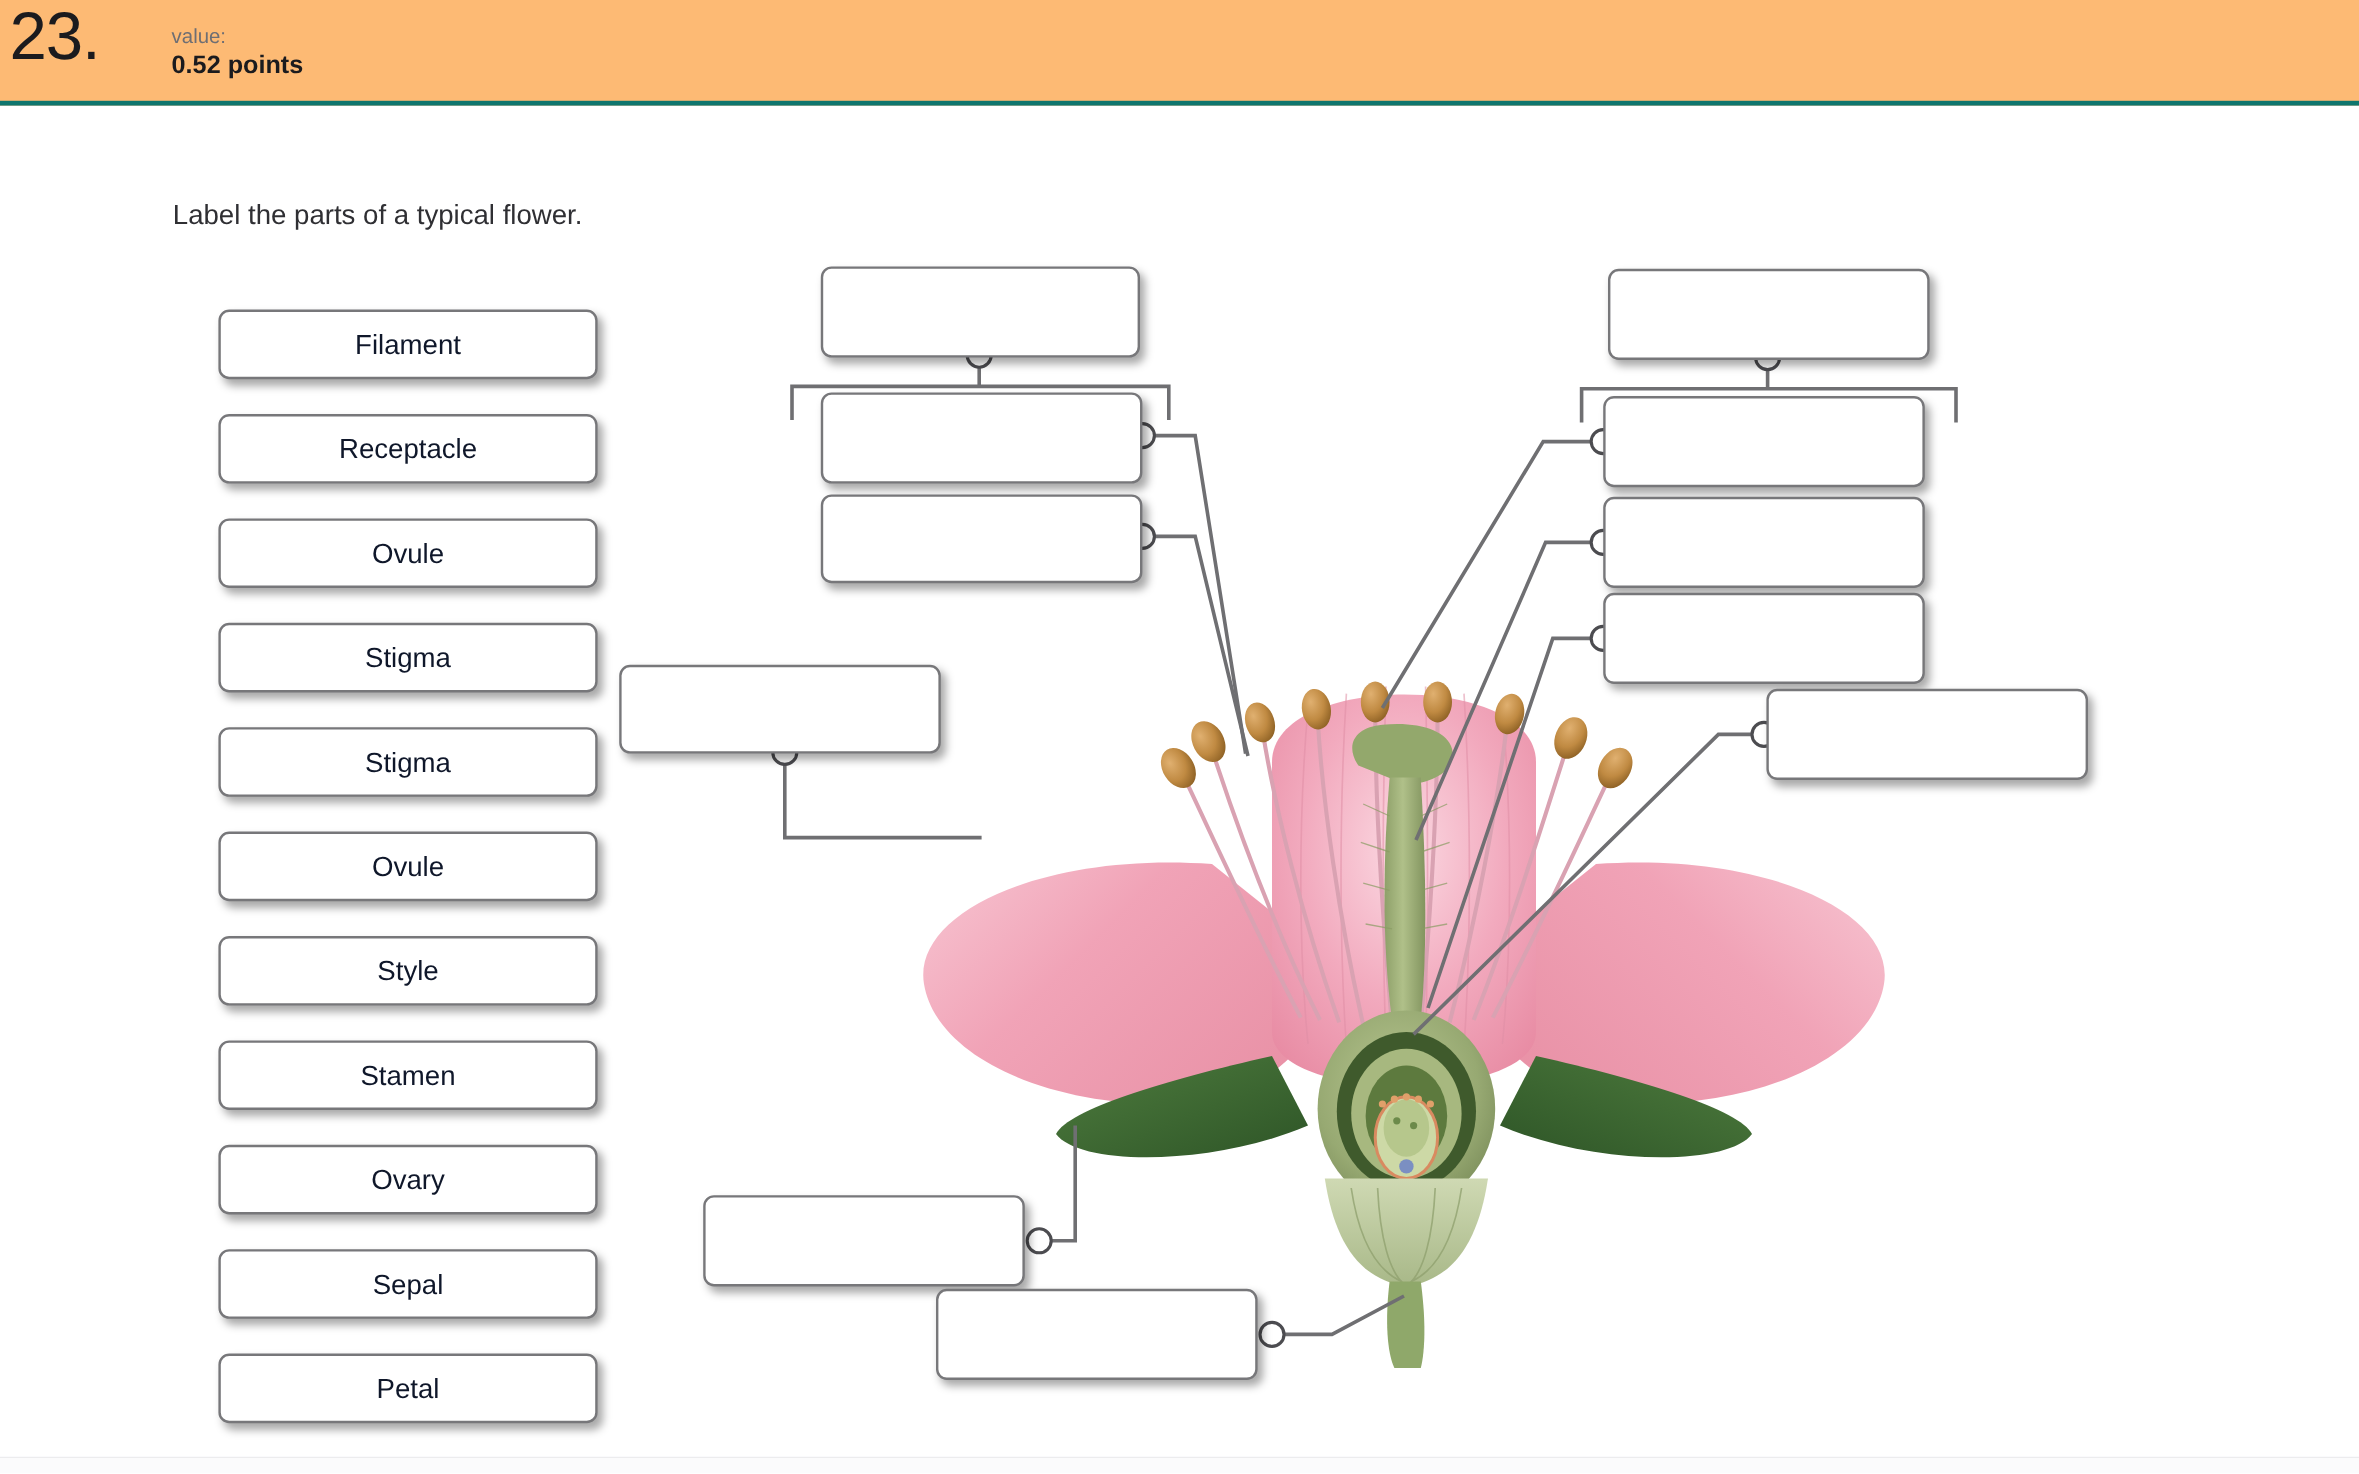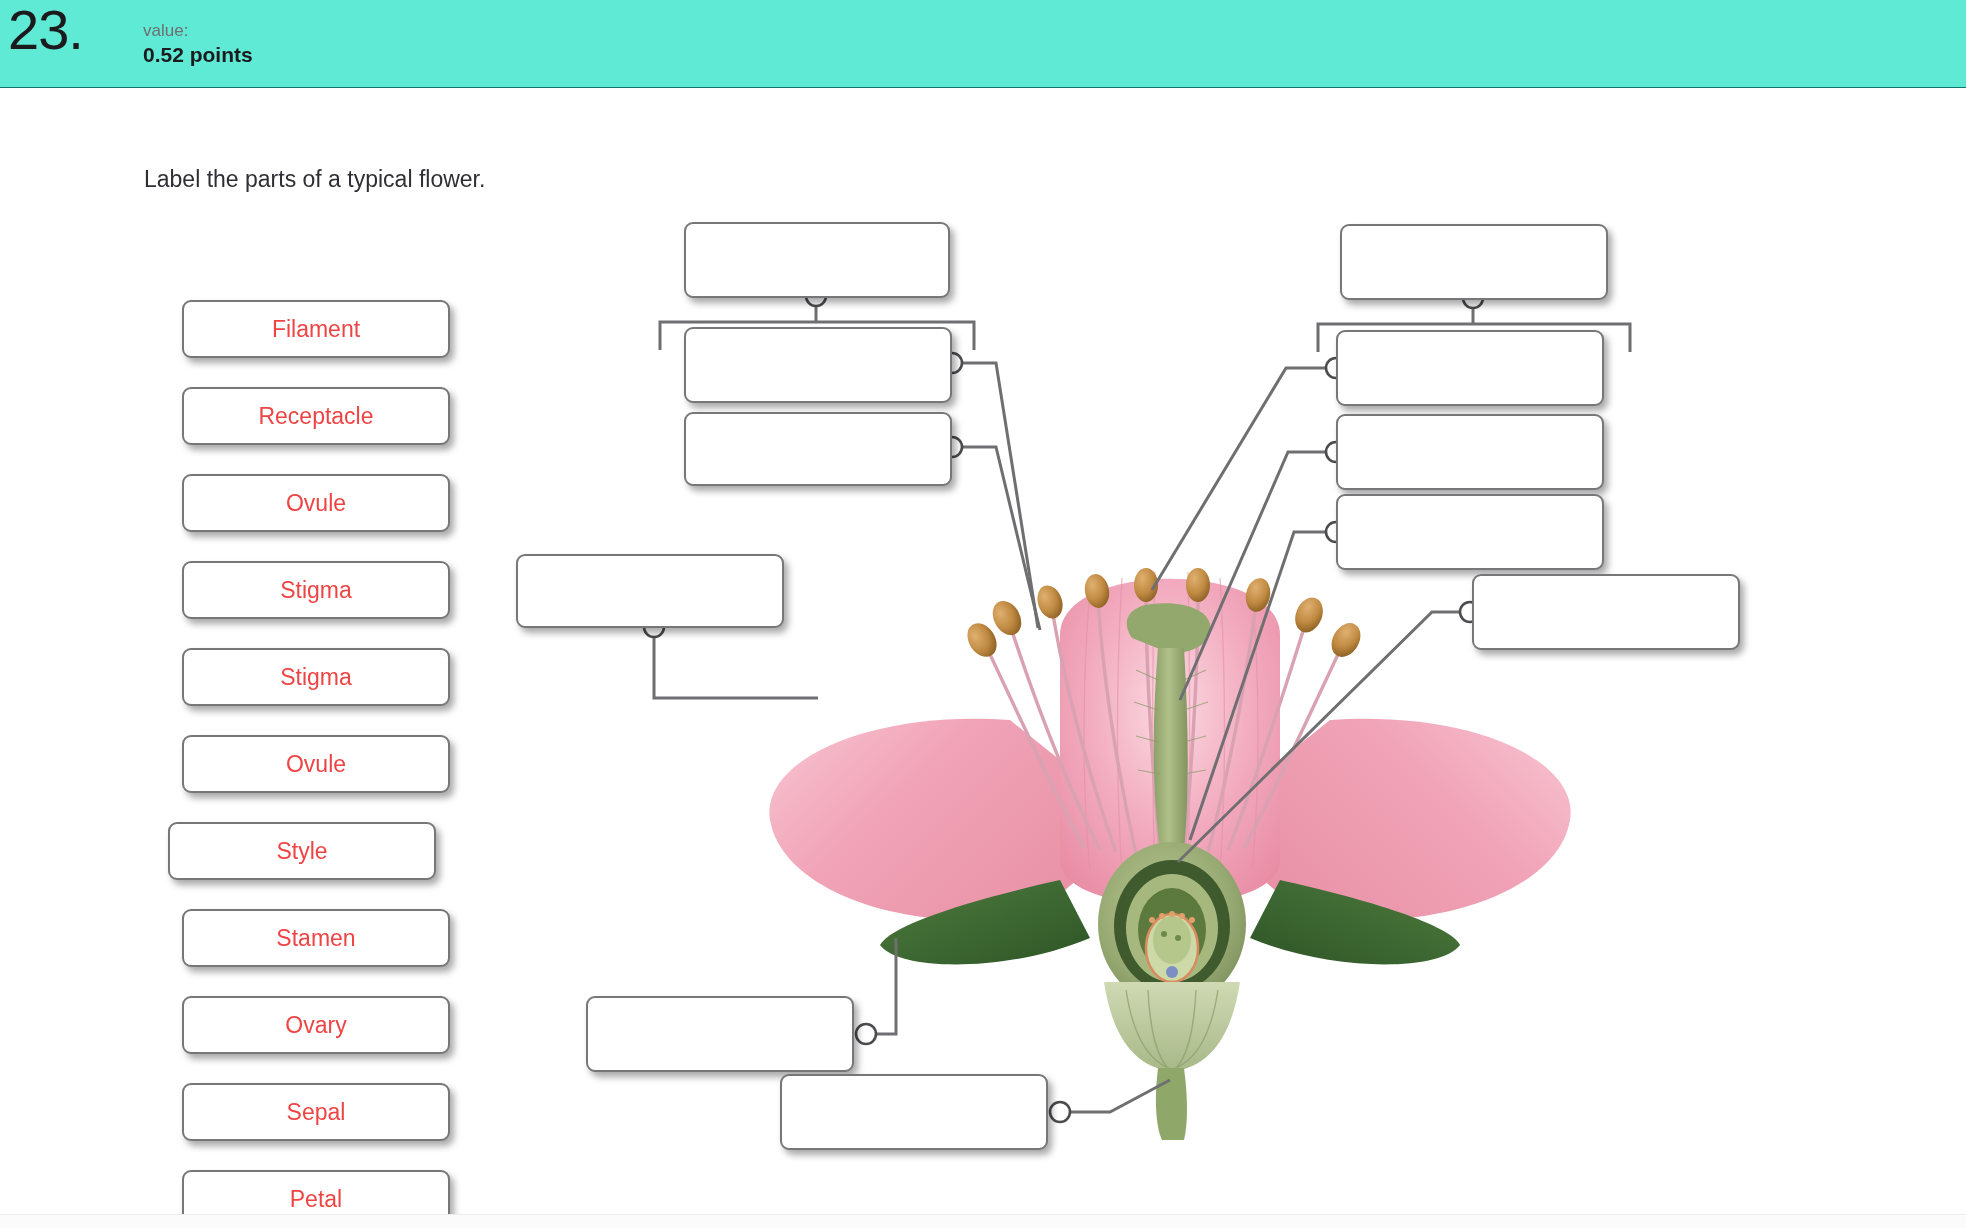--- a/index.html
+++ b/index.html
@@ -8,22 +8,22 @@
     width:1966px;height:1228px;
     background:#ffffff;
     font-family:"Liberation Sans", sans-serif;
     color:#2f2f33;
     overflow:hidden;
     position:relative;
   }
   
   #header{
     position:absolute;left:0;top:0;width:1966px;height:88px;
-    background:#5eead4;
-    border-bottom:1px solid #0f766e;
+    background:#fdba74;
+    border-bottom:4px solid #0f766e;
     box-sizing:border-box;
   }
   #q-number{
     position:absolute;left:8px;top:2px;
     font-size:56px;font-weight:400;letter-spacing:-1px;
     color:#1b1b1e;line-height:1;
   }
   #value-block{position:absolute;left:143px;top:20px;}
   #value-label{font-size:17px;color:#6e6e73;line-height:1.25;}
   #value-points{font-size:21px;font-weight:700;color:#1b1b1e;line-height:1.35;}
@@ -40,26 +40,25 @@
     background:#ffffff;
     border:2.5px solid #77777a;
     border-radius:9px;
     box-shadow:4px 5px 7px rgba(0,0,0,0.34);
     box-sizing:border-box;
   }
 
   
   #bank{position:absolute;left:0;top:0;}
   .bank-item{
-    width:268px;height:58px;
+    width:316px;height:58px;
     display:flex;align-items:center;justify-content:center;
-    font-size:23px;color:#ef4444;
+    font-size:23px;color:#0f172a;
     cursor:grab;
     user-select:none;
-    margin-top:42px;
   }
 
   
   .drop{cursor:pointer;}
 
   
   #wires{position:absolute;left:0;top:0;width:1966px;height:1228px;pointer-events:none;}
   #wires line,#wires polyline,#wires path{
     stroke:#6f6f72;stroke-width:3;fill:none;
     stroke-linecap:butt;stroke-linejoin:miter;
@@ -267,21 +266,21 @@
     </div>
   <div class="card bank-item" style="left:182px;top:519px;">
       <span>Stigma</span>
     </div>
   <div class="card bank-item" style="left:182px;top:606px;">
       <span>Stigma</span>
     </div>
   <div class="card bank-item" style="left:182px;top:693px;">
       <span>Ovule</span>
     </div>
-  <div class="card bank-item" style="left:168px;top:780px;text-align:right;">
+  <div class="card bank-item" style="left:182px;top:780px;text-align:right;">
       <span>Style</span>
     </div>
   <div class="card bank-item" style="left:182px;top:867px;">
       <span>Stamen</span>
     </div>
   <div class="card bank-item" style="left:182px;top:954px;">
       <span>Ovary</span>
     </div>
   <div class="card bank-item" style="left:182px;top:1041px;">
       <span>Sepal</span>

